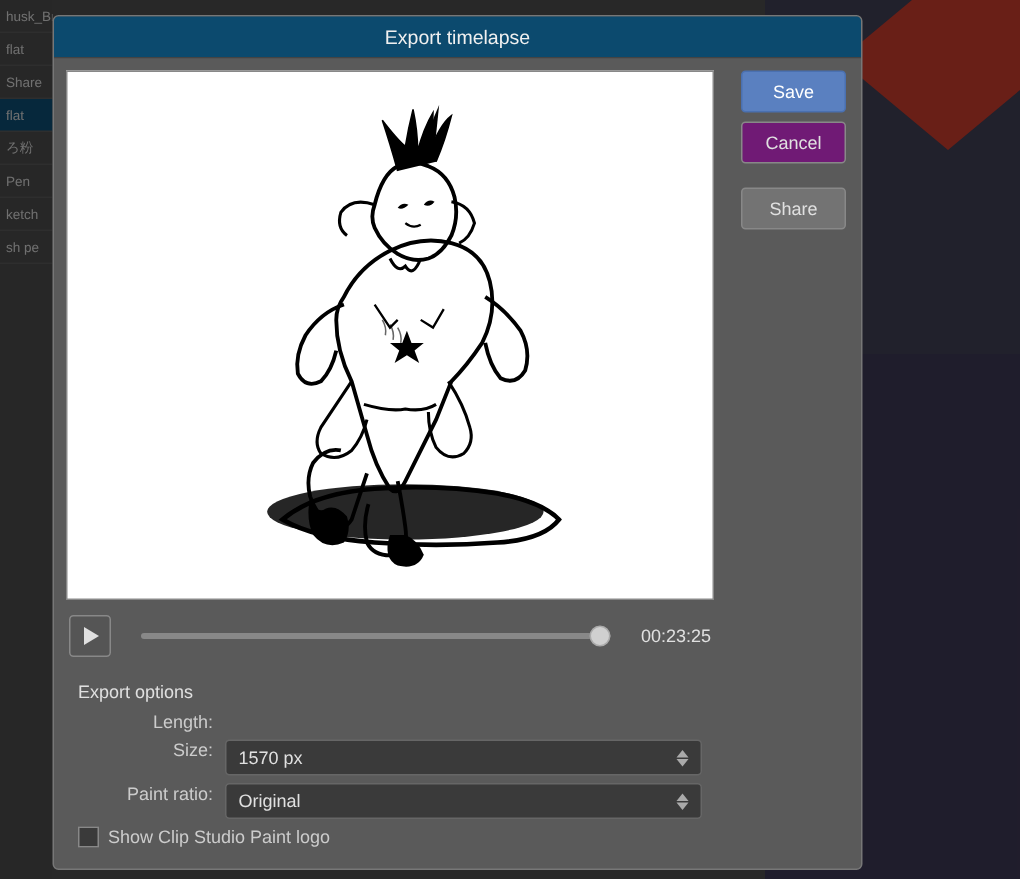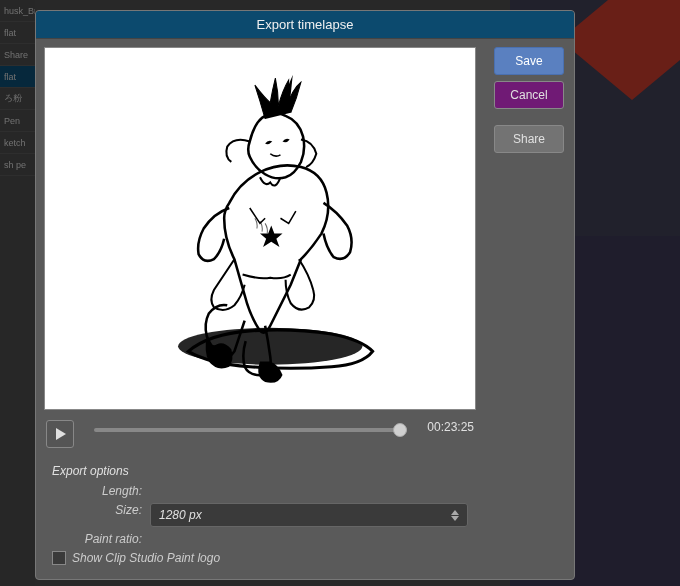--- a/index.html
+++ b/index.html
@@ -143,21 +143,21 @@
 
     
     .preview-canvas svg {
       width: 100%;
       height: 100%;
     }
 
     
     .timeline-controls {
       display: flex;
-      align-items: flex-start;
+      align-items: center;
       gap: 20px;
       padding: 4px 2px;
       flex-shrink: 0;
     }
 
     .play-btn {
       width: 28px;
       height: 28px;
       background: #555;
       border: 1px solid #888;
@@ -210,21 +210,20 @@
       color: #e0e0e0;
       font-size: 12px;
       white-space: nowrap;
       flex-shrink: 0;
     }
 
     
     .export-options {
       padding: 6px 8px;
       flex-shrink: 0;
-      font-style: italic;
     }
 
     .export-options-title {
       color: #e0e0e0;
       font-size: 12px;
       margin-bottom: 6px;
     }
 
     .option-row {
       display: flex;
@@ -438,30 +437,37 @@
       <div class="export-options">
         <div class="export-options-title">Export options</div>
 
         <div class="option-row">
           <span class="option-label">Length:</span>
         </div>
 
         <div class="option-row">
           <span class="option-label">Size:</span>
           <div class="option-select">
-            <span class="option-select-value">1280 px</span>
+            <span class="option-select-value">1570 px</span>
             <div class="option-select-arrows">
               <div class="arrow-up"></div>
               <div class="arrow-down"></div>
             </div>
           </div>
         </div>
 
         <div class="option-row">
           <span class="option-label">Paint ratio:</span>
+          <div class="option-select">
+            <span class="option-select-value">Original</span>
+            <div class="option-select-arrows">
+              <div class="arrow-up"></div>
+              <div class="arrow-down"></div>
+            </div>
+          </div>
         </div>
 
         <div class="checkbox-row">
           <div class="checkbox"></div>
           <span class="checkbox-label">Show Clip Studio Paint logo</span>
         </div>
       </div>
     </div>
 
     <div class="buttons-panel">

